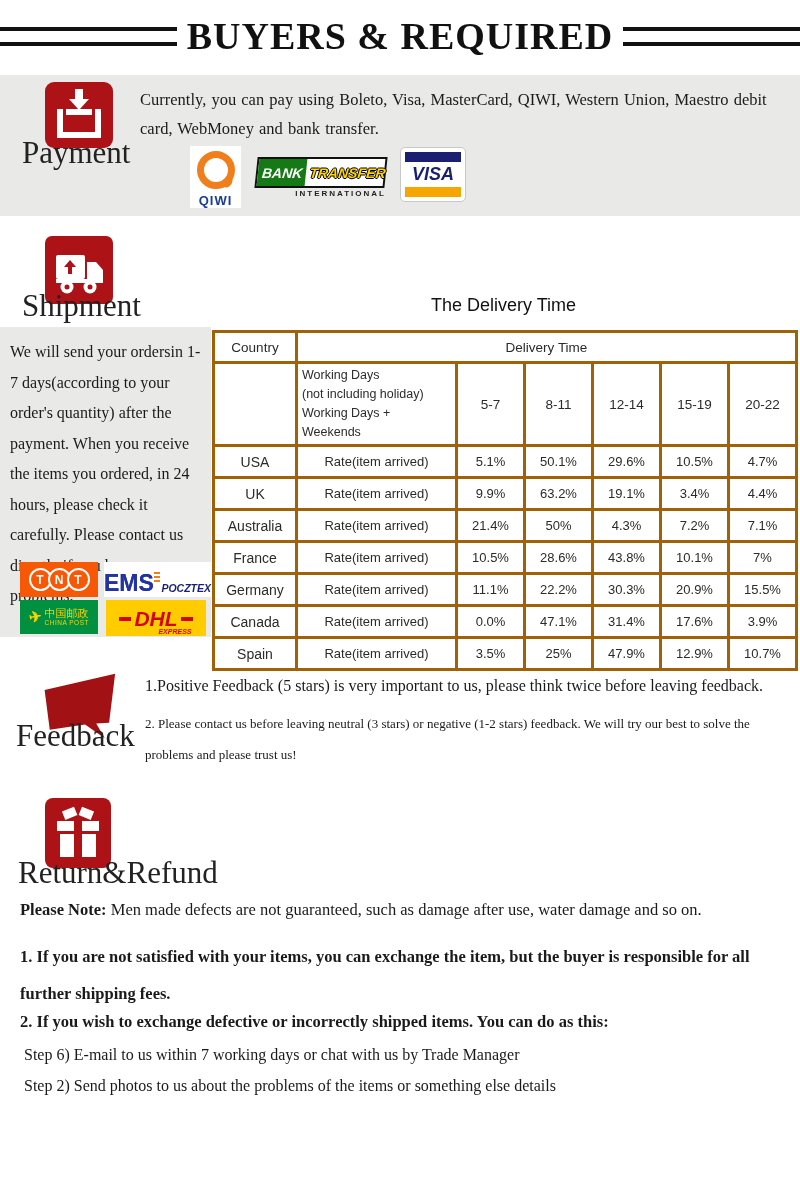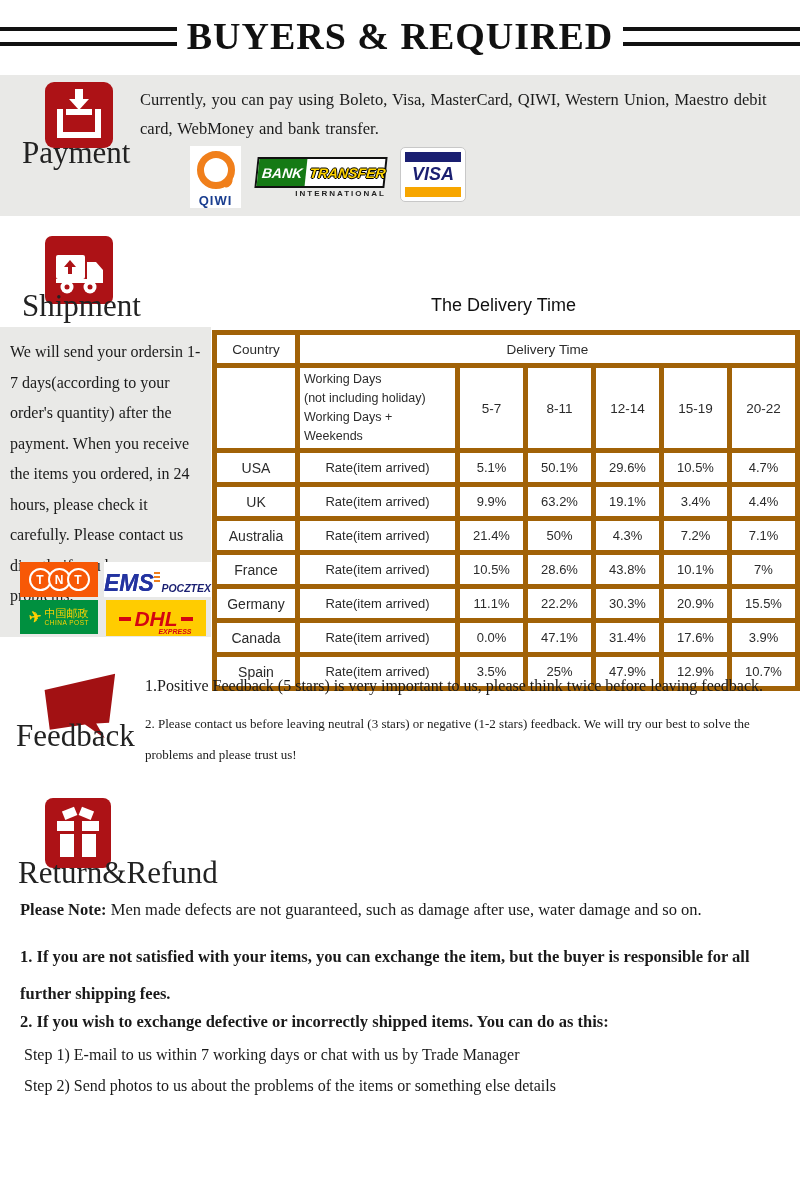--- a/index.html
+++ b/index.html
@@ -62,41 +62,41 @@
              box-sizing:border-box;padding:10px 8px 0 10px;font-size:16px;line-height:30.5px;}
   
   .carrier{position:absolute;font-family:"Liberation Sans",sans-serif;}
   .tnt{left:20px;top:562px;width:78px;height:35px;background:#f75806;display:flex;
        align-items:center;justify-content:center;}
   .tnt i{width:19px;height:19px;border:2.5px solid #fff;border-radius:50%;margin:0 -2px;
          display:flex;align-items:center;justify-content:center;font-style:normal;
          color:#fff;font-weight:bold;font-size:12px;background:#f75806;}
   .ems{left:104px;top:562px;width:107px;height:35px;background:#fff;display:flex;
        align-items:flex-end;justify-content:center;padding-bottom:3px;box-sizing:border-box;}
-  .ems-main{color:#2333a0;font-weight:bold;font-style:italic;font-size:23px;line-height:22px;
+  .ems-main{color:#2333a0;font-weight:bold;font-size:23px;line-height:22px;
             background:repeating-linear-gradient(#2333a0 0 100%);text-align:center;-webkit-background-clip:text;}
   .ems-stripes{width:34px;height:10px;margin-bottom:12px;
                background:repeating-linear-gradient(to bottom,#f07f1b 0 2px,transparent 2px 4px);}
   .ems-sub{color:#1a1f71;font-weight:bold;font-style:italic;font-size:10.5px;margin-left:1px;}
   .cpost{left:20px;top:600px;width:78px;height:34px;background:#00903f;display:flex;
          align-items:center;justify-content:center;gap:3px;}
   .cpost-glyph{color:#ffd200;font-size:15px;font-weight:bold;transform:rotate(-10deg);}
   .cpost-cn{color:#ffd200;font-size:11px;font-weight:normal;line-height:11px;}
   .cpost-en{color:#ffd200;font-size:6.5px;line-height:8px;letter-spacing:.5px;}
   .dhl{left:106px;top:600px;width:100px;height:36px;background:#ffcc00;text-align:center;
        display:flex;flex-direction:column;justify-content:flex-end;}
   .dhl-main{color:#d40511;font-weight:bold;font-style:italic;font-size:21px;line-height:19px;
             display:flex;align-items:center;justify-content:center;gap:3px;}
   .dhl-main i{display:block;width:12px;height:4px;background:#d40511;}
   .dhl-sub{color:#d40511;font-style:italic;font-size:7px;font-weight:bold;margin-left:38px;line-height:8px;}
 
   
   .dtable{position:absolute;left:212px;top:330px;border-collapse:collapse;table-layout:fixed;
           font-family:"Liberation Sans",sans-serif;color:#2b2b2b;background:#fff;}
-  .dtable td{border:5px solid #a16207;text-align:center;padding:0;}
+  .dtable td{border:3px solid #a16207;text-align:center;padding:0;}
   .dtable{border:2px solid #000;}
   .r1 td{height:28px;font-size:13.5px;}
   .r2 td{height:62px;font-size:13.5px;}
   .r2 .wd{text-align:left;padding:2px 4px;font-size:12.5px;line-height:19px;}
   .drow td{height:29px;font-size:13px;}
   .drow .cty{font-size:14px;}
 
   
   .fb-icon{position:absolute;left:36px;top:668px;}
   .fb-label{position:absolute;left:16px;top:718px;font-size:31px;color:#222;}
@@ -305,17 +305,17 @@
     <rect x="35" y="11" width="13" height="9" fill="#fff" transform="rotate(22 42 15)"></rect>
     <rect x="12" y="23" width="42" height="10" fill="#fff"></rect>
     <rect x="15" y="36" width="36" height="23" fill="#fff"></rect>
     <rect x="29" y="23" width="8" height="36" fill="#ad1216"></rect>
   </svg>
   <div class="rr-label">Return&amp;Refund</div>
   <div class="rr-note"><b>Please Note:</b><span> Men made defects are not guaranteed, such as damage after use, water damage and so on.</span></div>
   <div class="rr-p1">1. If you are not satisfied with your items, you can exchange the item, but the buyer is responsible for all further shipping fees.</div>
   <div class="rr-p2">2. If you wish to exchange defective or incorrectly shipped items. You can do as this:</div>
   <div class="rr-steps">
-    <div>Step 1) E-mail to us within 7 working days or chat with us by Trade Manager</div>
+    <div>Step 6) E-mail to us within 7 working days or chat with us by Trade Manager</div>
     <div>Step 2) Send photos to us about the problems of the items or something else details</div>
   </div>
 
 </div>
 
 </body></html>

